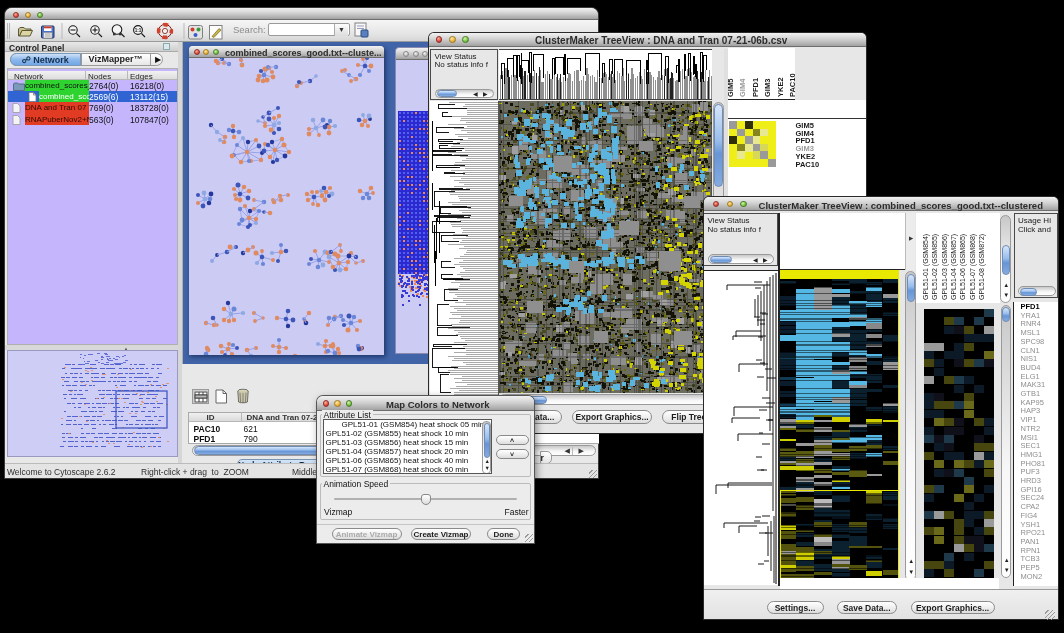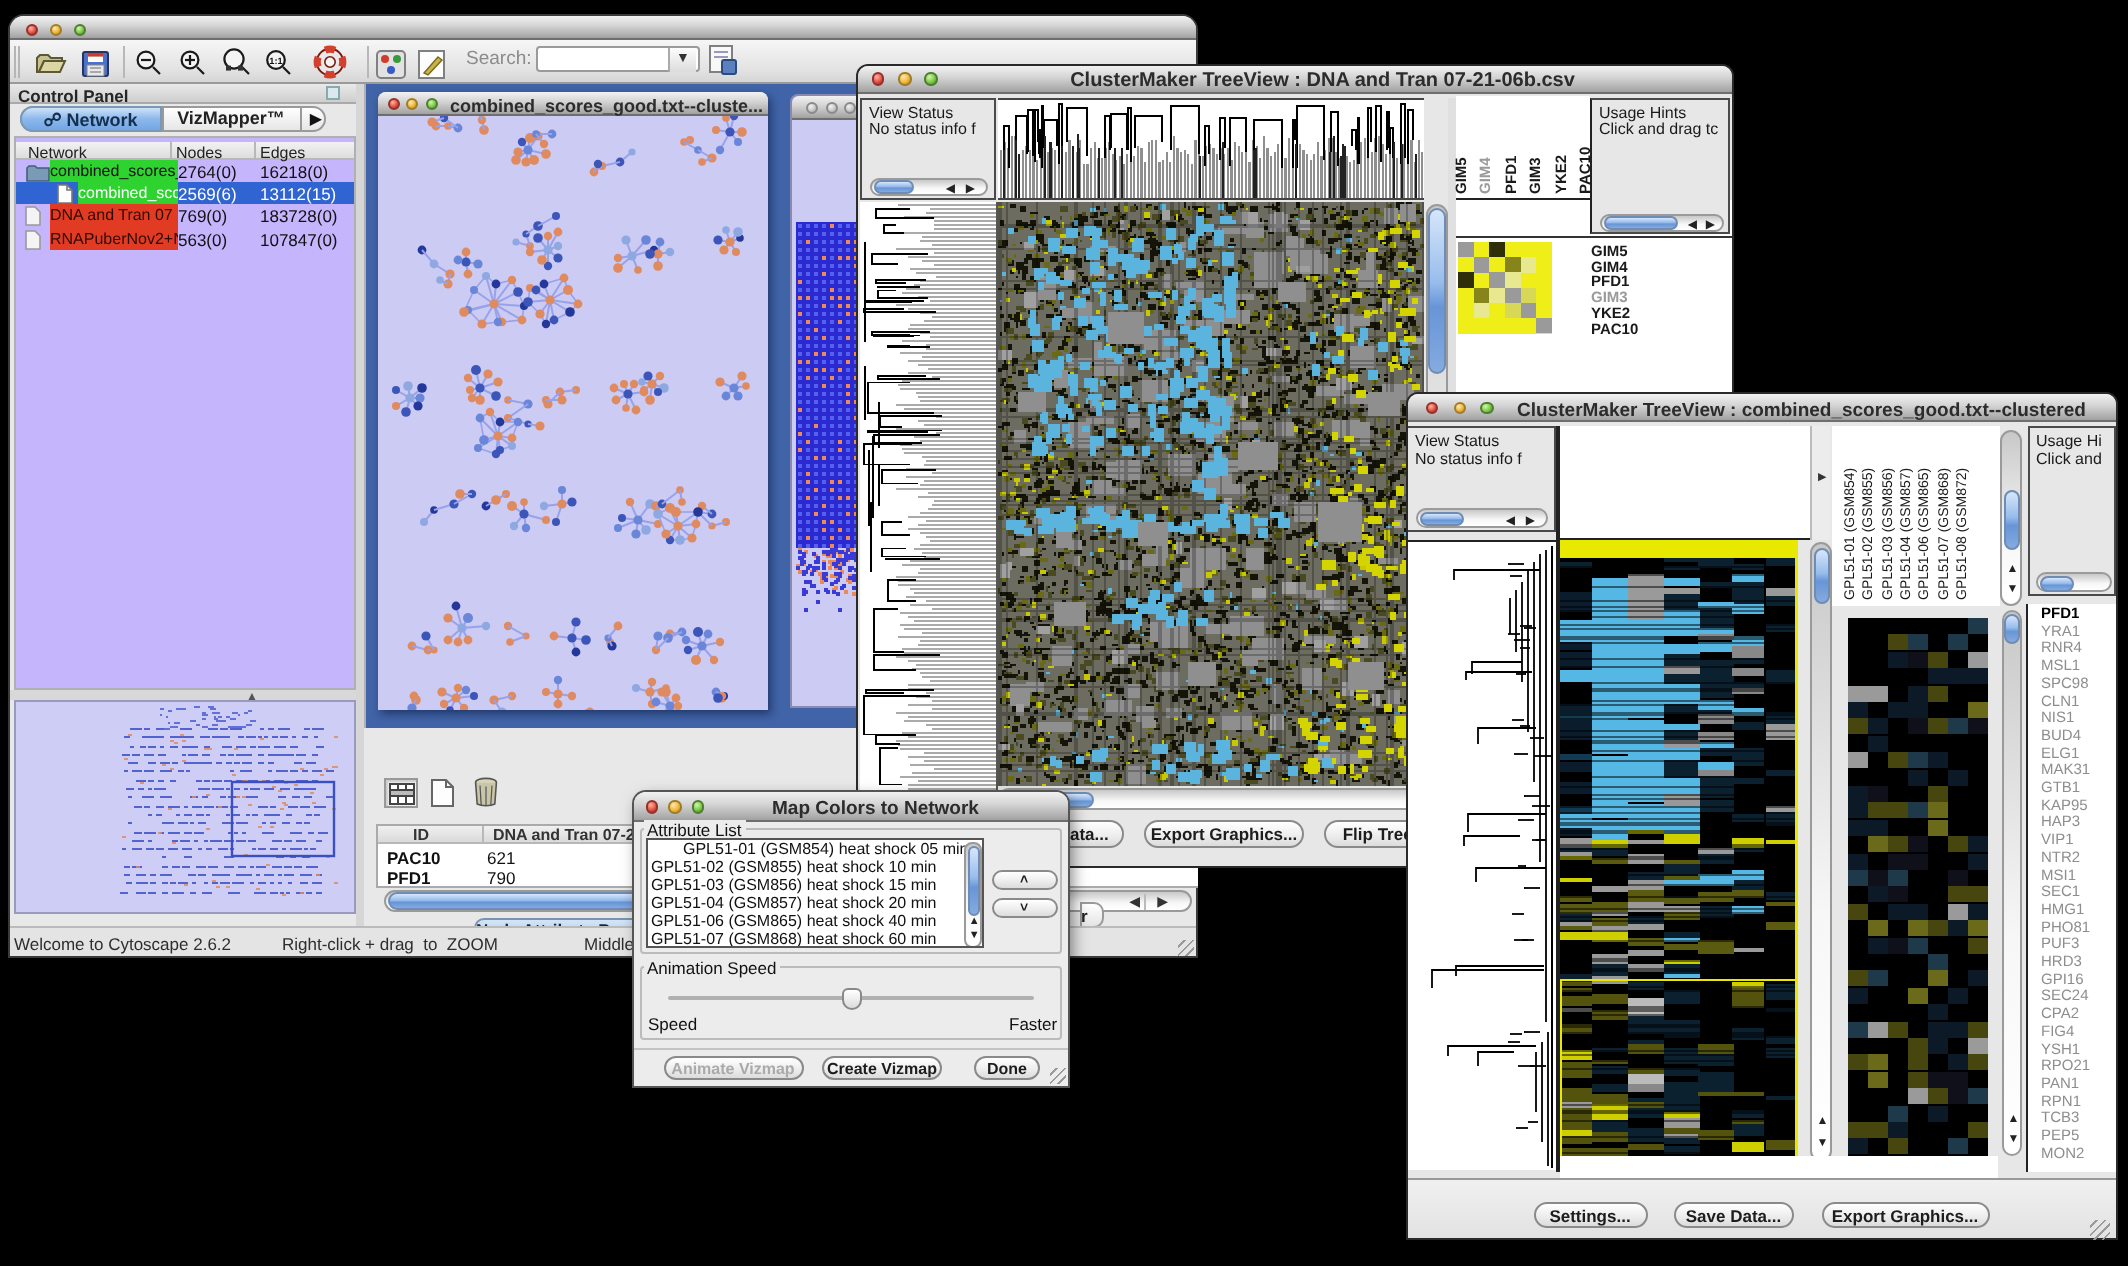--- a/index.html
+++ b/index.html
@@ -1258,29 +1258,20 @@
   <div class="a" style="left:299px; top:15px; width:67px; height:52px; background:#fff; border-bottom:1px solid #222;">
     <div class="ptext" style="left:-1px; top:49px; font-size:7.5px; font-weight:bold; transform:rotate(-90deg); transform-origin:left top;">GIM5</div>
     <div class="ptext" style="left:11.5px; top:49px; font-size:7.5px; font-weight:bold; color:#9a9a9a; transform:rotate(-90deg); transform-origin:left top;">GIM4</div>
     <div class="ptext" style="left:24px; top:49px; font-size:7.5px; font-weight:bold; transform:rotate(-90deg); transform-origin:left top;">PFD1</div>
     <div class="ptext" style="left:36.5px; top:49px; font-size:7.5px; font-weight:bold; transform:rotate(-90deg); transform-origin:left top;">GIM3</div>
     <div class="ptext" style="left:49px; top:49px; font-size:7.5px; font-weight:bold; transform:rotate(-90deg); transform-origin:left top;">YKE2</div>
     <div class="ptext" style="left:61.5px; top:49px; font-size:7.5px; font-weight:bold; transform:rotate(-90deg); transform-origin:left top;">PAC10</div>
   </div>
   <div class="a" style="left:299px; top:67px; width:138.5px; height:51px; background:#fff;"></div>
 
-  <div class="panelbox" style="left:366px; top:15.5px; width:70px; height:68px; border-left:1px solid #222;">
-    <div class="ptext" style="left:4px; top:3px;">Usage Hints</div>
-    <div class="ptext" style="left:4px; top:11.5px;">Click and drag tc</div>
-    <div class="aquatrack a" style="left:4px; top:57px; width:62px; height:9px;">
-      <div class="aquathumb" style="left:1px; top:0.7px; width:37px; height:7px;"></div>
-      <span style="position:absolute; right:12px; top:0.6px; font-size:6px; color:#222;">◀</span>
-      <span style="position:absolute; right:3px; top:0.6px; font-size:6px; color:#222;">▶</span>
-    </div>
-  </div>
 
   <div class="a" style="left:299px; top:84.5px; width:138.5px; height:276px; background:#fff; border-top:1px solid #333;"></div>
 
   <div class="a" style="left:300.5px; top:87.5px;">
       <svg width="47" height="46" shape-rendering="crispEdges">
         <rect width="47" height="46" fill="#f0ee18"></rect>
         <rect x="0.0" y="0.0" width="7.9" height="7.7" fill="#9a9a9a"></rect>
         <rect x="15.7" y="0.0" width="7.9" height="7.7" fill="#2e2e08"></rect>
         <rect x="7.8" y="7.6" width="7.9" height="7.7" fill="#9a9a9a"></rect>
         <rect x="23.5" y="7.6" width="7.9" height="7.7" fill="#85851c"></rect>
@@ -1536,21 +1527,21 @@
       <span style="position:absolute; left:1.4px; bottom:1.5px; font-size:5.5px; color:#222;">▼</span>
     </div>
   </div>
   <div class="pillbtn" style="left:179px; top:39px; width:33px; height:10px; font-size:7px; line-height:9px;">˄</div>
   <div class="pillbtn" style="left:179px; top:53px; width:33px; height:10px; font-size:7px; line-height:9px;">˅</div>
 
   <div class="a" style="left:3px; top:87px; width:211.5px; height:37px; border:1px solid #bbb; border-radius:2px;"></div>
   <div class="a" style="left:5px; top:82.5px; font-size:8.5px; color:#111; background:#ececec; padding:0 2px;">Animation Speed</div>
   <div class="a" style="left:17.5px; top:102px; width:182.5px; height:2px; background:#b0b0b0; border-radius:1px;"></div>
   <div class="a" style="left:104px; top:97.5px; width:10px; height:11px; background:linear-gradient(#ffffff,#dcdcdc); border:1px solid #888; border-radius:3px 3px 5px 5px;"></div>
-  <div class="a" style="left:7.5px; top:110.5px; font-size:8.5px; color:#111;">Speed</div>
+  <div class="a" style="left:7.5px; top:110.5px; font-size:8.5px; color:#111;">Vizmap</div>
   <div class="a" style="left:188px; top:110.5px; font-size:8.5px; color:#111;">Faster</div>
   <div class="a" style="left:0px; top:127.5px; width:217.5px; height:1px; background:#c4c4c4;"></div>
 
   <div class="pillbtn" style="left:15px; top:131.5px; width:70px; height:12.5px; font-size:8px; line-height:12px; color:#aaa;">Animate Vizmap</div>
   <div class="pillbtn" style="left:94.5px; top:131.5px; width:60px; height:12.5px; font-size:8px; line-height:12px;">Create Vizmap</div>
   <div class="pillbtn" style="left:170.5px; top:131.5px; width:33px; height:12.5px; font-size:8px; line-height:12px;">Done</div>
   <div class="grip" style="left:208px; top:138px; width:8px; height:8px;"></div>
 </div>
 
 </body></html>

